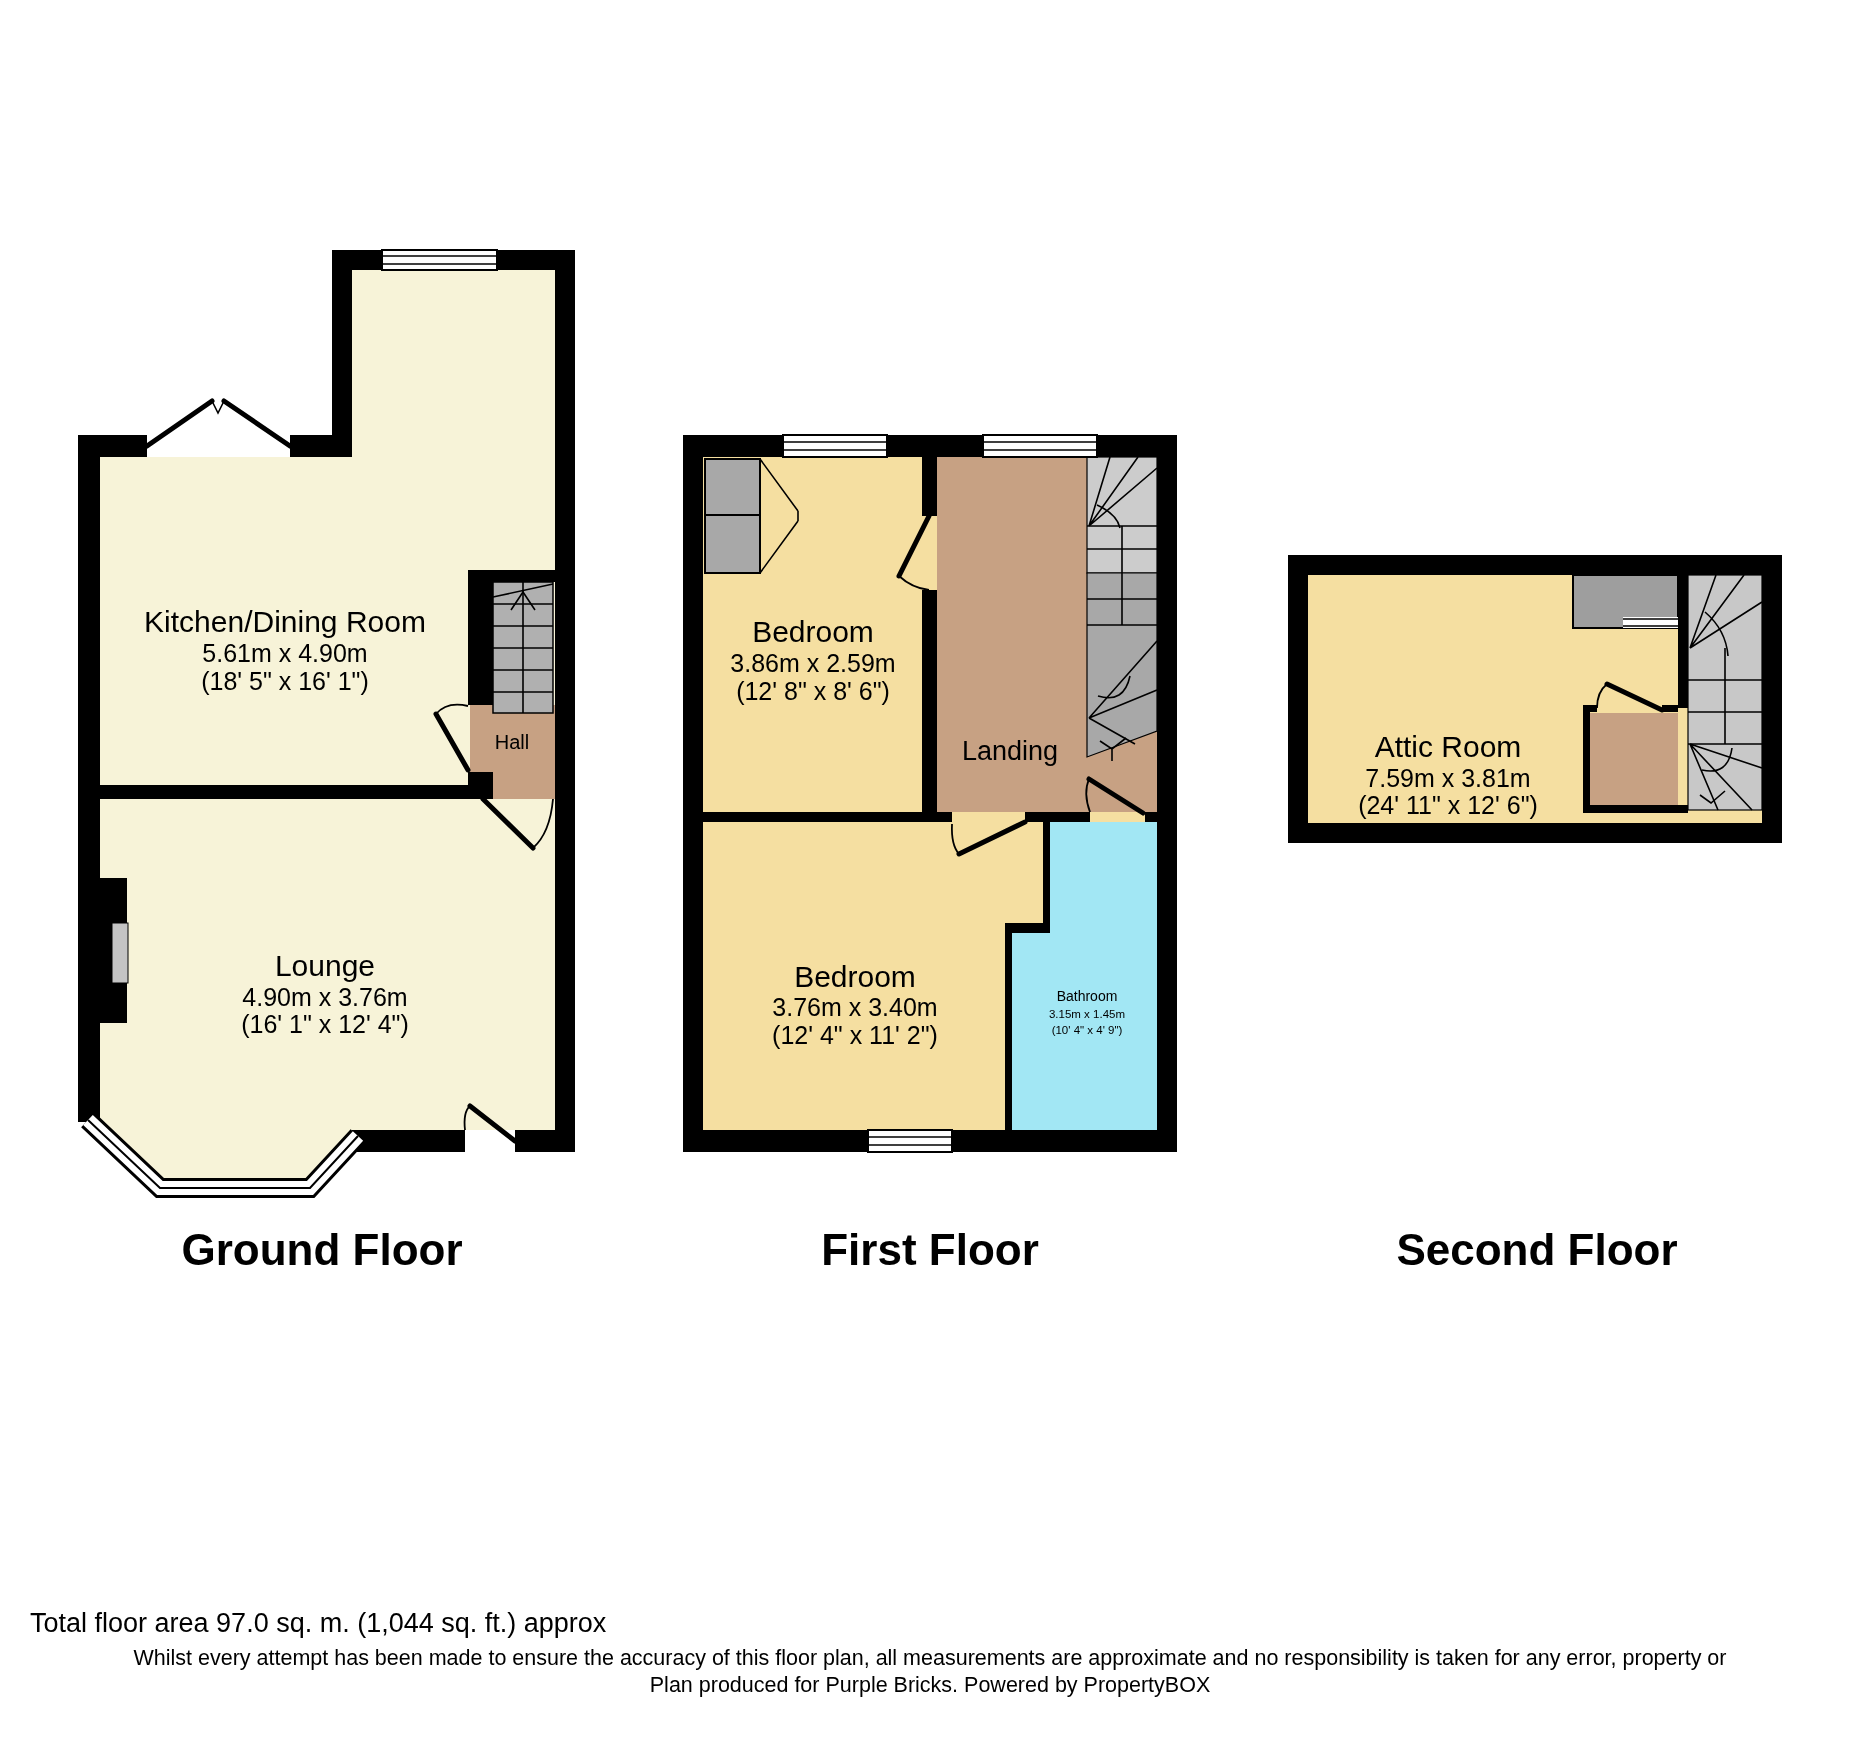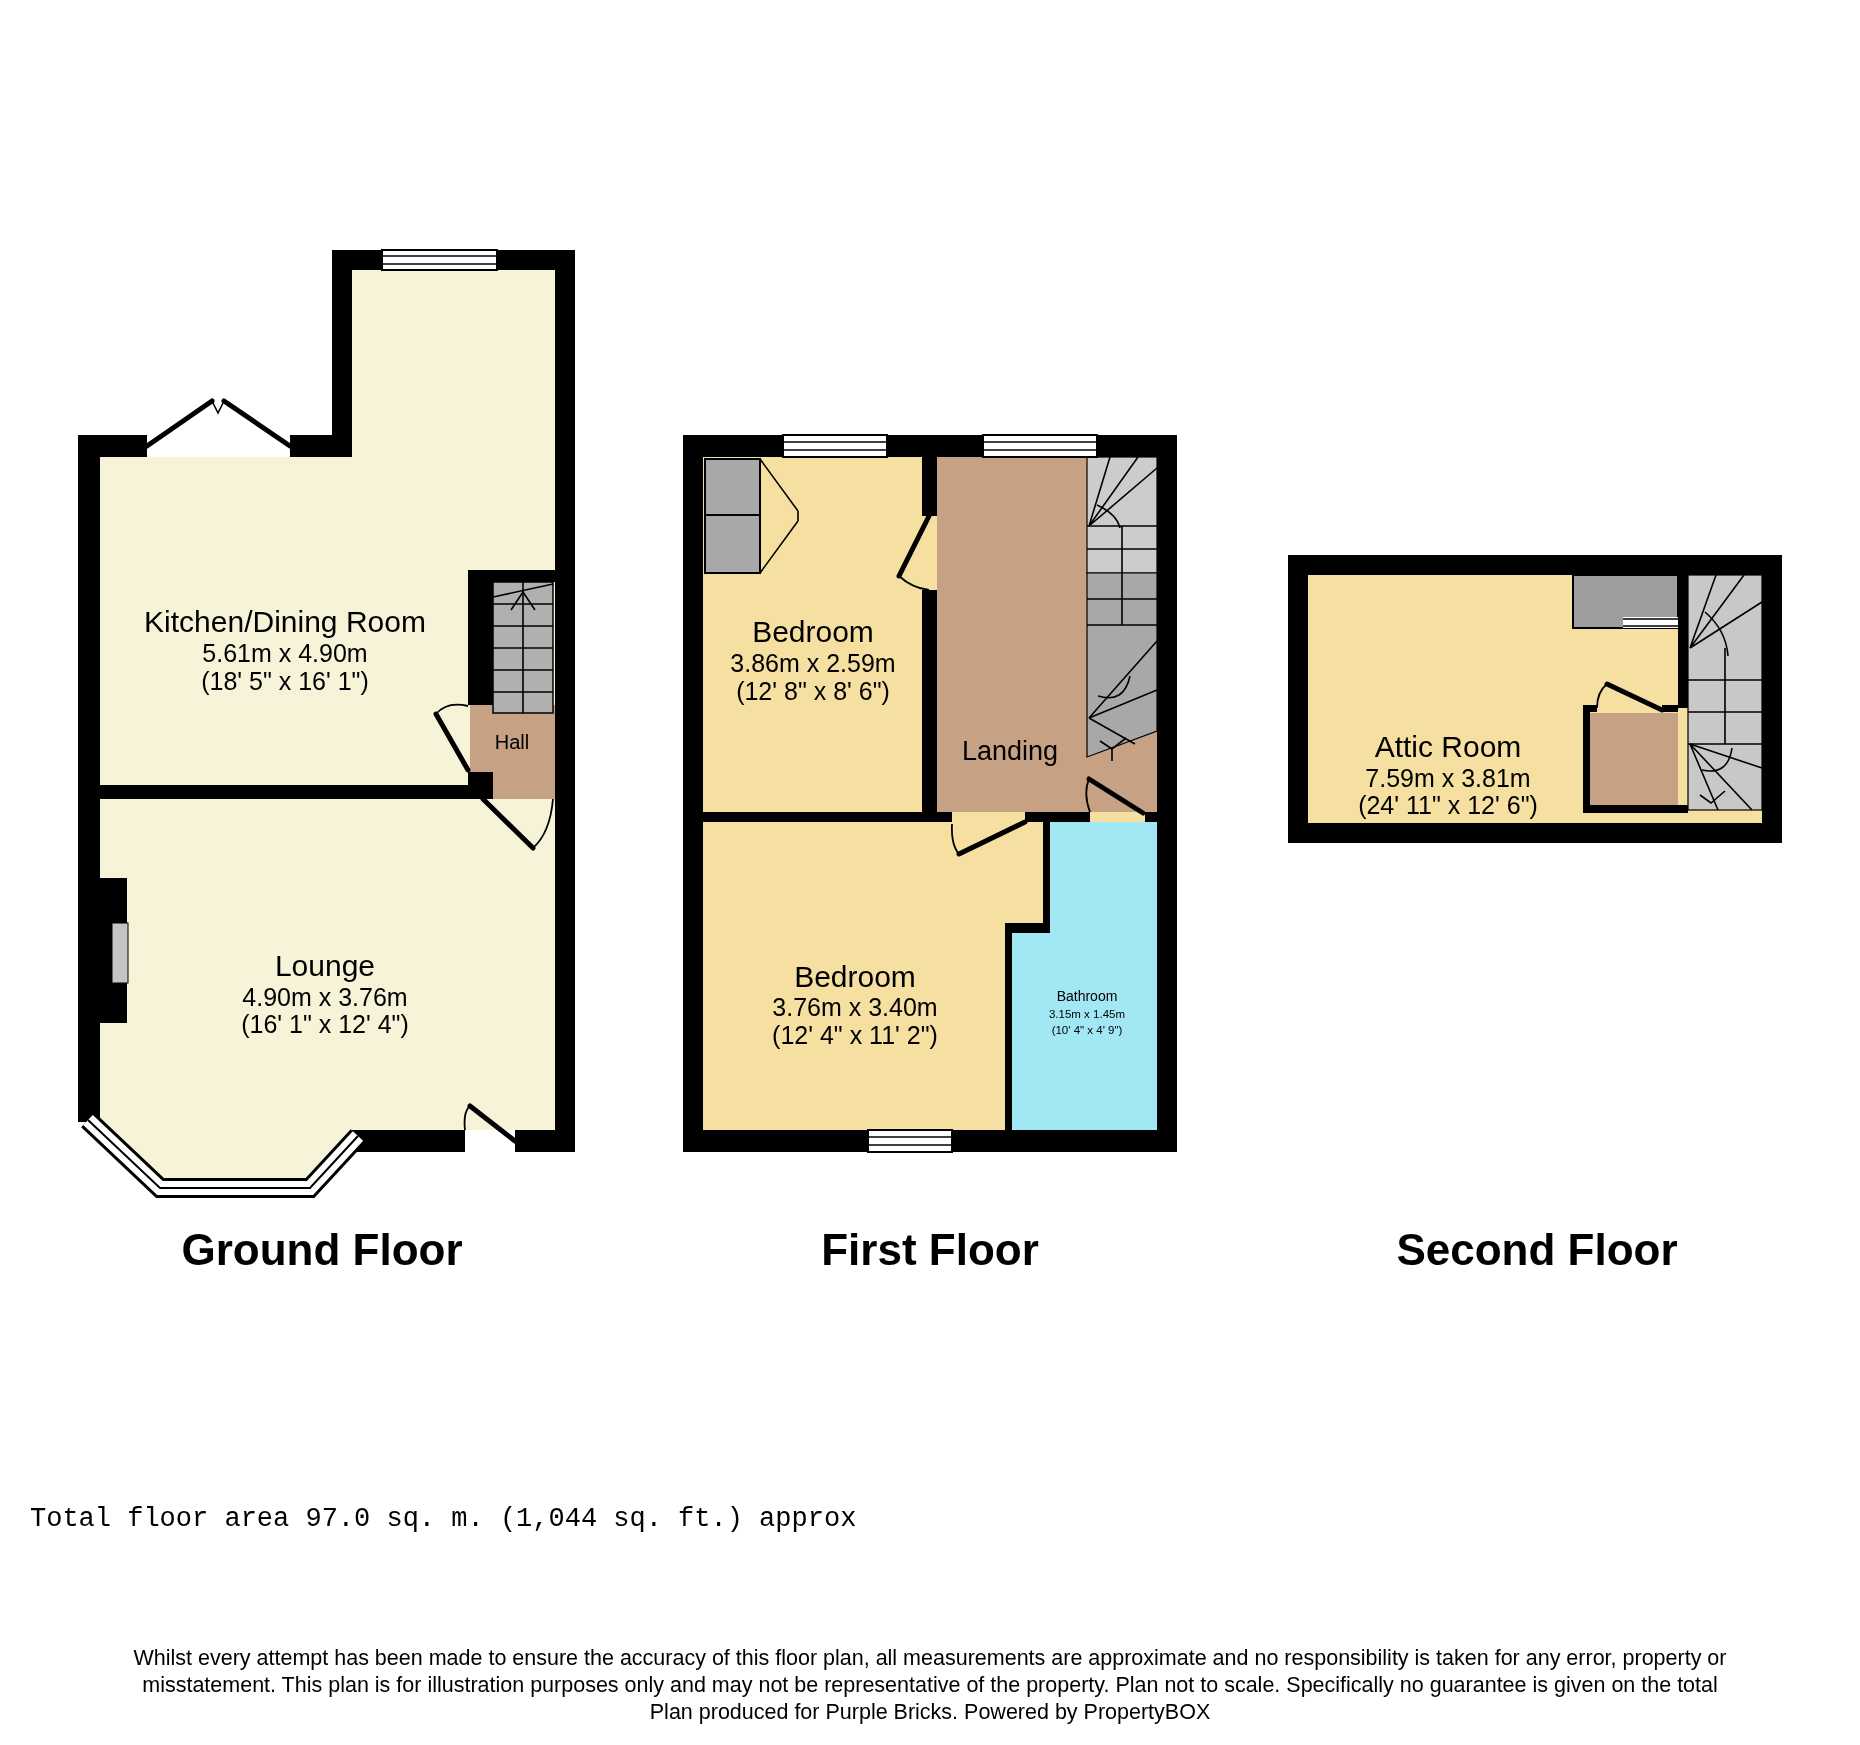--- a/index.html
+++ b/index.html
@@ -14,21 +14,21 @@
   .landing-label{font-size:27px;}
   .small-name{font-size:14px;}
   .small-dim{font-size:11.5px;}
   .wall{fill:#000;}
   .tline{stroke:#000;stroke-width:1.6;fill:none;}
   .leaf{stroke:#000;stroke-width:5;fill:none;stroke-linecap:round;}
   .arc{stroke:#000;stroke-width:1.8;fill:none;}
   .win{fill:#fff;stroke:#000;stroke-width:2;}
   .winline{stroke:#000;stroke-width:1.5;}
   .footer-text{position:absolute;color:#000;}
-  #total-area{left:30px;top:1504px;font-size:27px;font-family:Liberation Mono, monospace;}
+  #total-area{left:30px;top:1608px;font-size:27px;}
   #disclaimer{left:0;top:1645px;width:1860px;text-align:center;
               font-size:21.5px;line-height:27px;white-space:nowrap;}
 </style>
 </head>
 <body>
 
 <svg id="plan-canvas" width="1860" height="1745" viewBox="0 0 1860 1745">
 
   <g>
     <polygon points="100,457 352,457 352,270 555,270 555,1130 356,1130 310,1184 158,1184 94,1122 100,1116" fill="#F7F3D8"></polygon>
@@ -226,15 +226,14 @@
     <text class="rname" x="1448" y="757">Attic Room</text>
     <text class="rdim" x="1448" y="787">7.59m x 3.81m</text>
     <text class="rdim" x="1448" y="814">(24' 11" x 12' 6")</text>
     <text class="ftitle" x="1537" y="1265">Second Floor</text>
   </g>
 </svg>
 
 <div id="total-area" class="footer-text">Total floor area 97.0 sq. m. (1,044 sq. ft.) approx</div>
 <div id="disclaimer" class="footer-text">
   <div>Whilst every attempt has been made to ensure the accuracy of this floor plan, all measurements are approximate and no responsibility is taken for any error, property or</div>
-  <div>misstatement. This plan is for illustration purposes only and may not be representative of the property. Plan not to scale. Specifically no guarantee is given on the total</div>
   <div>Plan produced for Purple Bricks. Powered by PropertyBOX</div>
 </div>
 
 </body></html>

